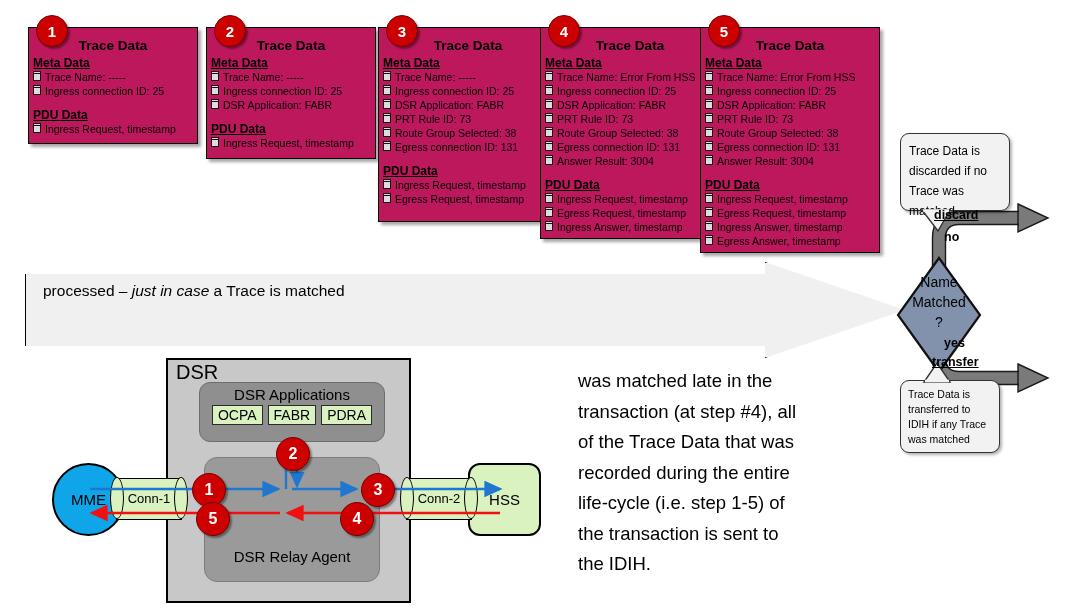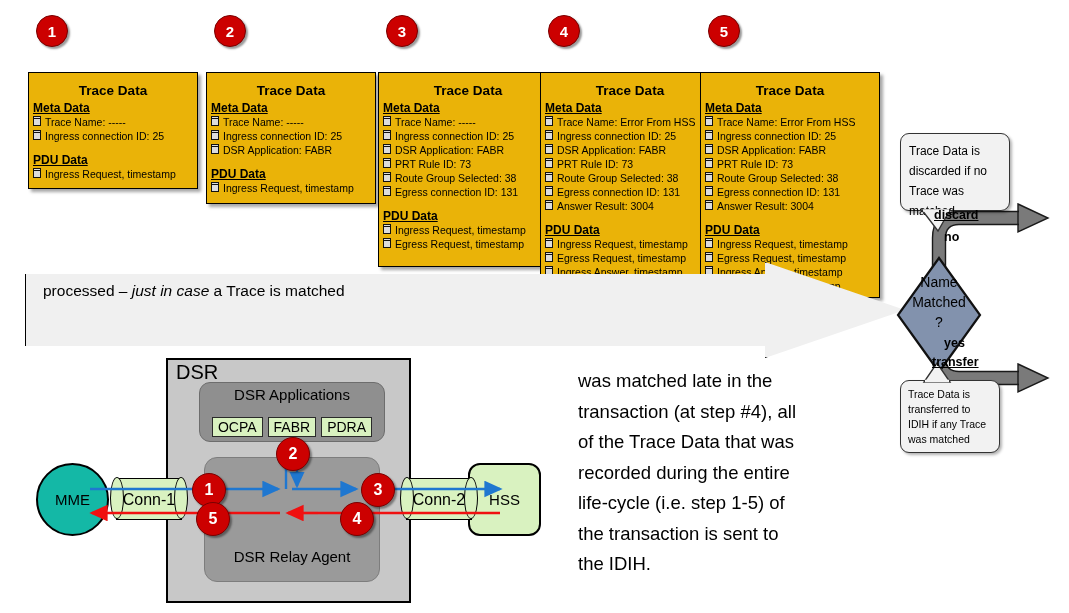--- a/index.html
+++ b/index.html
@@ -1,22 +1,22 @@
 <!DOCTYPE html>
 <html><head>
 <meta charset="utf-8">
 <style>
   html,body{margin:0;padding:0;background:#ffffff;}
   body{width:1069px;height:613px;position:relative;overflow:hidden;
        font-family:"Liberation Sans","DejaVu Sans",sans-serif;color:#000;}
   .abs{position:absolute;}
 
   
-  .card{position:absolute;background:#eab308;border:1.5px solid #000;
-        box-shadow:3px 3px 3px rgba(0,0,0,.35);box-sizing:border-box;margin-top:45px;}
+  .card{position:absolute;background:#be185d;border:1.5px solid #000;
+        box-shadow:3px 3px 3px rgba(0,0,0,.35);box-sizing:border-box;}
   .card-title{text-align:center;font-weight:bold;font-size:13.5px;
               padding-top:10px;padding-bottom:2px;letter-spacing:0;}
   .sect{font-weight:bold;font-size:12px;text-decoration:underline;
         margin:1px 0 1px 4px;}
   .sect.pdu{margin-top:10px;}
   .li{font-size:10.5px;margin:0 0 1px 4px;white-space:nowrap;line-height:13px;}
   .li .bx{display:inline-block;width:6px;height:6px;border:1.2px solid #111;
           background:#dcdcdc;margin-right:4px;vertical-align:middle;
           position:relative;top:-1px;}
   .li .bx::after{content:"";position:absolute;left:-1.2px;top:-3px;
@@ -57,46 +57,46 @@
   .flowlbl.ul{text-decoration:underline;}
 
   
   .dsr-outer{position:absolute;left:166px;top:358px;width:245px;height:245px;
              background:#c8c8c8;border:2.2px solid #000;box-sizing:border-box;}
   .dsr-label{position:absolute;left:176px;top:361px;font-size:20px;z-index:3;}
   .dsr-apps{position:absolute;left:199px;top:382px;width:186px;height:60px;
             background:#8f8f8f;border:1.6px solid #6d6d6d;border-radius:11px;
             box-sizing:border-box;z-index:3;}
   .dsr-apps-title{text-align:center;font-size:15px;padding-top:3px;}
-  .app-row{display:flex;justify-content:center;gap:5px;margin-top:14px;}
+  .app-row{display:flex;justify-content:center;gap:5px;margin-top:2px;}
   .app{background:#d9f2c0;border:1.4px solid #2a2a2a;font-size:14px;
        padding:1px 5px;box-sizing:border-box;}
   .relay{position:absolute;left:204px;top:457px;width:176px;height:125px;
          background:#9a9a9a;border:1.5px solid #7d7d7d;border-radius:13px;
          box-sizing:border-box;z-index:2;}
   .relay-title{position:absolute;left:204px;top:548px;width:176px;
                text-align:center;font-size:15px;z-index:3;}
 
-  .node-mme{position:absolute;left:36px;top:463px;width:73px;height:73px;
-            background:#14b8a6;border:2.6px solid #000;border-radius:50%;
+  .node-mme{position:absolute;left:52px;top:463px;width:73px;height:73px;
+            background:#0ea5e9;border:2.6px solid #000;border-radius:50%;
             box-sizing:border-box;z-index:3;}
   .node-hss{position:absolute;left:468px;top:463px;width:73px;height:73px;
             background:#d9f2c0;border:2.6px solid #000;border-radius:12px;
             box-sizing:border-box;z-index:3;}
   .node-lbl{position:absolute;width:100%;text-align:center;top:26px;font-size:15px;}
 
   .conn{position:absolute;width:66px;height:42px;background:#d9f2c0;
         border:1.6px solid #000;box-sizing:border-box;z-index:4;}
   .conn::before,.conn::after{content:"";position:absolute;top:-1.6px;
         width:14px;height:42px;border:1.6px solid #000;border-radius:50%;
         background:#d9f2c0;box-sizing:border-box;}
   .conn::before{left:-7px;}
   .conn::after{right:-7px;}
   .conn span{position:absolute;left:0;right:0;top:12px;text-align:center;
-        font-size:16px;z-index:2;}
+        font-size:13px;z-index:2;}
 
   .rtext{position:absolute;left:578px;top:366px;width:318px;
          font-size:18.5px;line-height:30.5px;}
 </style>
 </head>
 <body>
 
 <div id="cards-host">
     <div class="card" style="left: 28px; top: 27px; width: 170px; height: 117px;">
       <div class="card-title">Trace Data</div>

